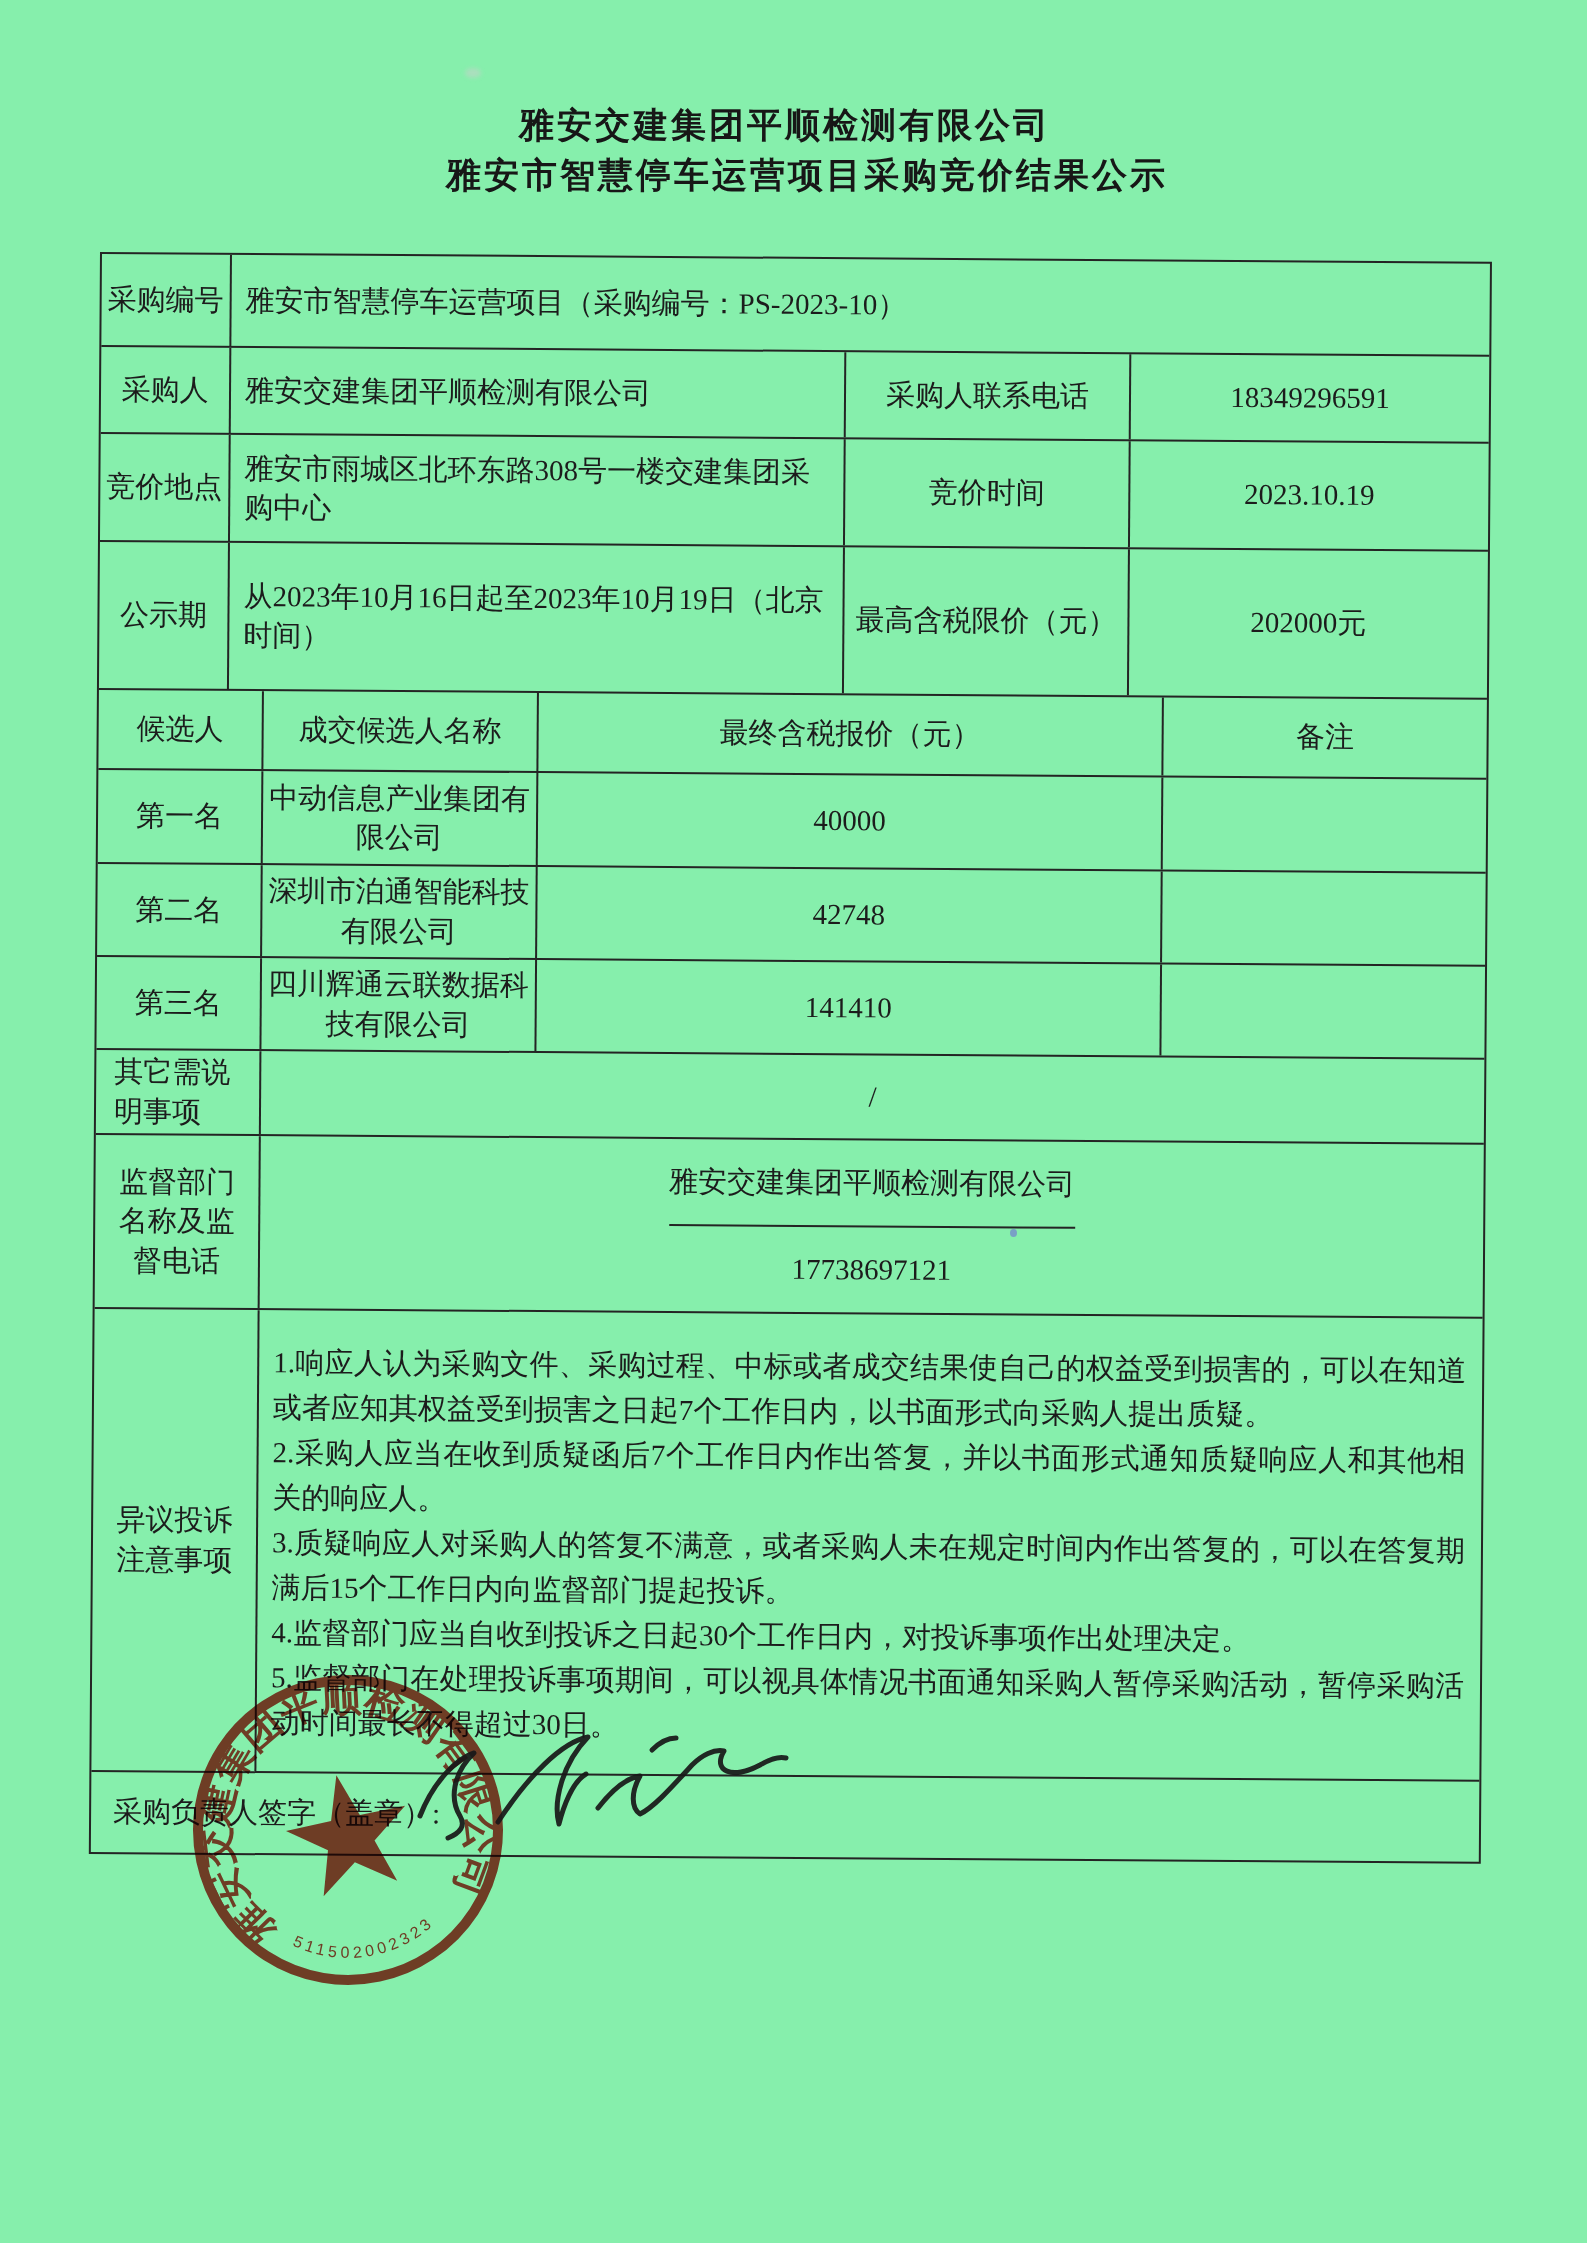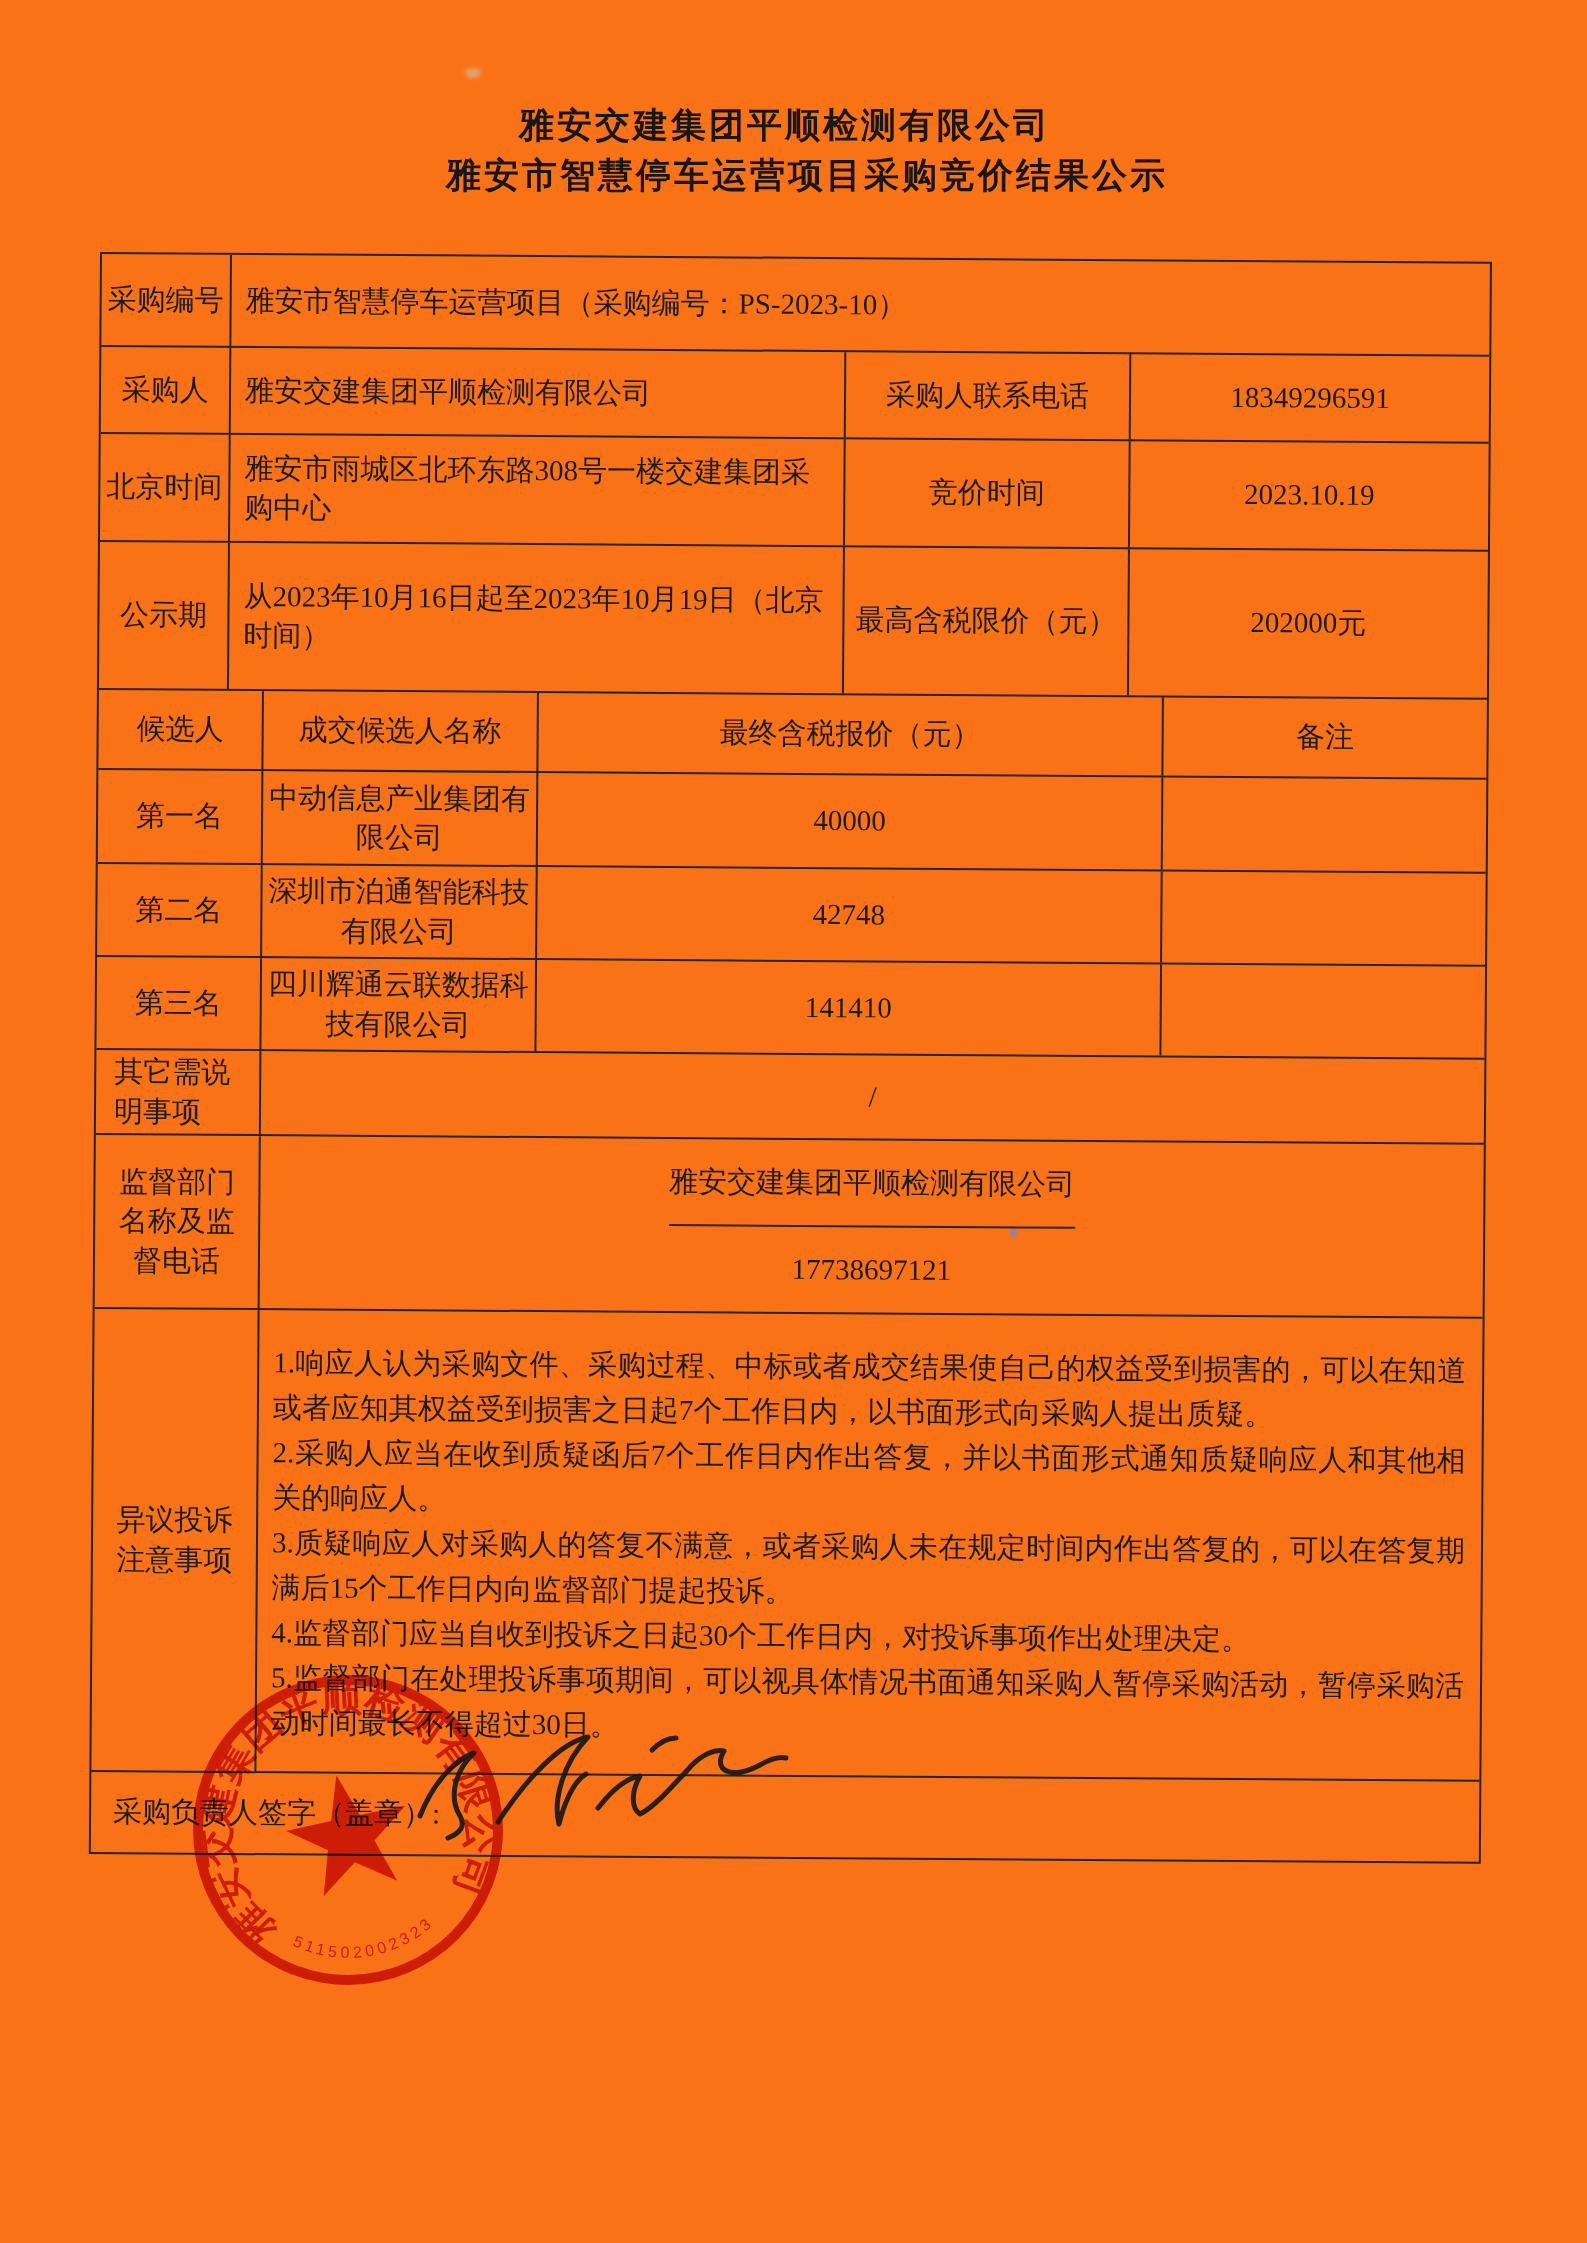--- a/index.html
+++ b/index.html
@@ -1,20 +1,20 @@
 <!DOCTYPE html>
 <html><head>
 <meta charset="utf-8">
 <style>
   * { margin:0; padding:0; box-sizing:border-box; }
   html,body { background:#ffffff; }
   .doc {
     position:relative;
     width:1587px; height:2243px;
-    background:#f97316;
+    background:#86efac;
     font-family:"Liberation Serif","DejaVu Serif",serif;
     color:#1c1c1c;
     overflow:hidden;
   }
   .title1, .title2 {
     position:absolute; left:0; width:1570px;
     text-align:center;
     font-family:"Liberation Sans","DejaVu Sans",sans-serif;
     font-weight:700; font-size:35px; letter-spacing:3px;
     color:#171717;
@@ -89,21 +89,21 @@
     </div>
 
     <div class="row g-b r2">
       <div class="cell lbl">采购人</div>
       <div class="cell val-l">雅安交建集团平顺检测有限公司</div>
       <div class="cell val-c">采购人联系电话</div>
       <div class="cell val-c">18349296591</div>
     </div>
 
     <div class="row g-b r3">
-      <div class="cell lbl">北京时间</div>
+      <div class="cell lbl">竞价地点</div>
       <div class="cell val-l">雅安市雨城区北环东路308号一楼交建集团采购中心</div>
       <div class="cell val-c">竞价时间</div>
       <div class="cell val-c">2023.10.19</div>
     </div>
 
     <div class="row g-b r4">
       <div class="cell lbl">公示期</div>
       <div class="cell val-l">从2023年10月16日起至2023年10月19日（北京时间）</div>
       <div class="cell val-c">最高含税限价（元）</div>
       <div class="cell val-c">202000元</div>

